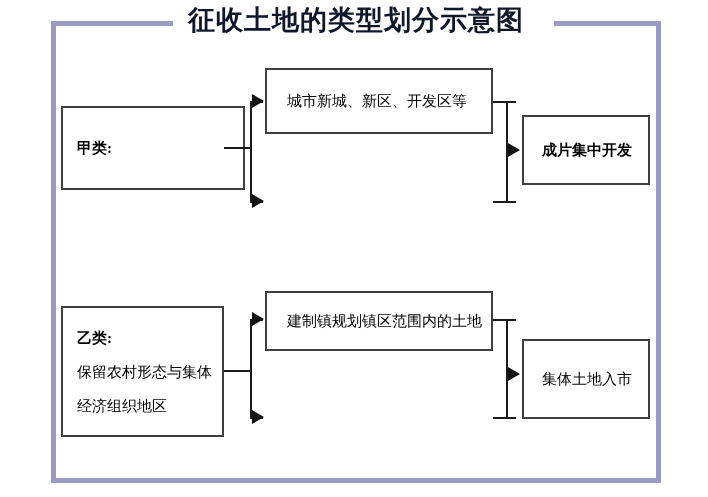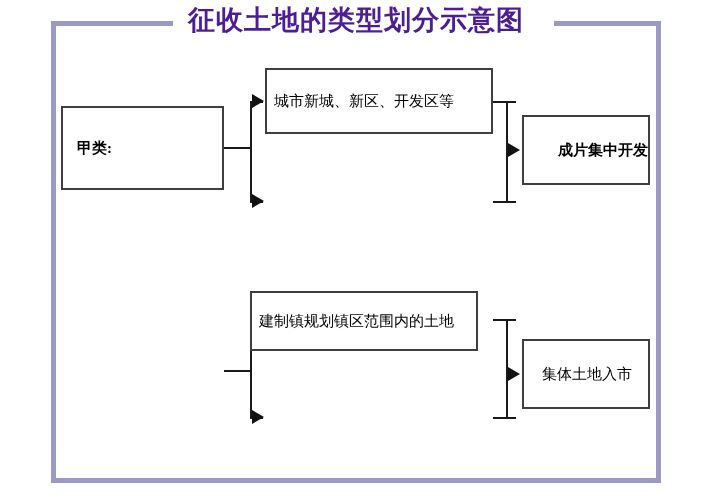--- a/index.html
+++ b/index.html
@@ -38,21 +38,21 @@
     position: absolute;
     left: 176px;
     top: 2px;
     width: 360px;
     text-align: center;
     font-size: 27px;
     font-weight: bold;
     letter-spacing: 1px;
     line-height: 36px;
     white-space: nowrap;
-    color: #4c1d95;
+    color: #0f172a;
   }
 
   
   .box {
     position: absolute;
     box-sizing: border-box;
     border: 2px solid #3f3f3f;
     background: #ffffff;
     display: flex;
     flex-direction: column;
@@ -69,44 +69,44 @@
     font-size: 15px;
     line-height: 34px;
   }
   .box-cat .head {
     font-weight: bold;
     font-size: 15px;
   }
 
   
   .box-mid {
-    padding-left: 7px;
+    padding-left: 20px;
     font-size: 15px;
     line-height: 20px;
   }
 
   
   .box-right {
     padding-left: 18px;
     font-size: 15px;
     line-height: 20px;
   }
-  .box-right.bold .line { font-weight: bold; text-align: right; }
-
-  
-  #box-cat-a   { left: 61px;  top: 106px; width: 163px; height: 84px; gap: 48px; }
+  .box-right.bold .line { font-weight: bold; }
+
+  
+  #box-cat-a   { left: 61px;  top: 106px; width: 184px; height: 84px; gap: 48px; }
   #box-mid-a1  { left: 265px; top: 68px;  width: 228px; height: 66px; }
   #box-mid-a2  { left: 265px; top: 168px; width: 228px; height: 66px; }
   #box-right-a { left: 522px; top: 115px; width: 128px; height: 70px; }
 
   
   #box-cat-b   { left: 61px;  top: 306px; width: 163px; height: 131px; }
-  #box-mid-b1  { left: 250px; top: 291px; width: 228px; height: 60px; }
+  #box-mid-b1  { left: 265px; top: 291px; width: 228px; height: 60px; }
   #box-mid-b2  { left: 265px; top: 388px; width: 228px; height: 60px; }
-  #box-right-b { left: 522px; top: 339px; width: 128px; height: 70px; }
+  #box-right-b { left: 522px; top: 339px; width: 128px; height: 80px; }
 
   
   .conn {
     position: absolute;
     background: #1a1a1a;
   }
   .conn-h { height: 2px; }
   .conn-v { width: 2px; }
 
   .arrow-right {
@@ -179,20 +179,25 @@
   <div class="conn conn-h" id="um-stub-top"></div>
   <div class="conn conn-h" id="um-stub-bot"></div>
   <div class="conn conn-v" id="um-spine"></div>
   <div class="conn conn-h" id="um-lead"></div>
   <div class="arrow-right" id="um-arrow"></div>
 
   <div class="box box-right bold" id="box-right-a">
     <span class="line">成片集中开发</span>
   </div>
 
+  <div class="box box-cat" id="box-cat-b">
+    <span class="line head">乙类:</span>
+    <span class="line">保留农村形态与集体</span>
+    <span class="line">经济组织地区</span>
+  </div>
 
   <div class="conn conn-h" id="l-stub"></div>
   <div class="conn conn-v" id="l-spine"></div>
   <div class="conn conn-h" id="l-br-top"></div>
   <div class="conn conn-h" id="l-br-bot"></div>
   <div class="arrow-right" id="l-arrow-top"></div>
   <div class="arrow-right" id="l-arrow-bot"></div>
 
   <div class="box box-mid" id="box-mid-b1">
     <span class="line">建制镇规划镇区范围内的土地</span>

